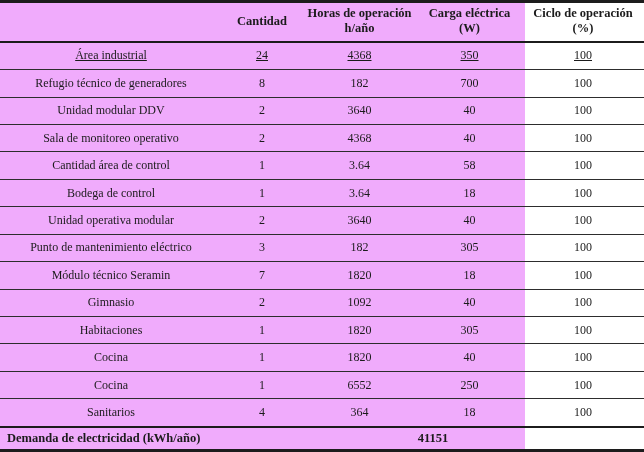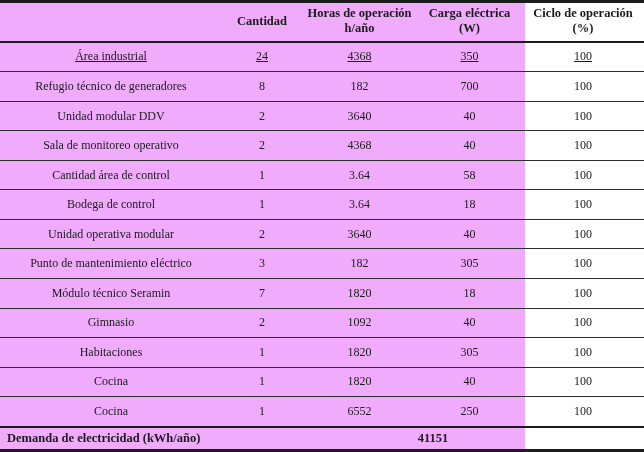--- a/index.html
+++ b/index.html
@@ -185,20 +185,27 @@
     <td>40</td>
     <td>100</td>
   </tr>
         <tr>
     <td>Cocina</td>
     <td>1</td>
     <td>6552</td>
     <td>250</td>
     <td>100</td>
   </tr>
+        <tr>
+    <td>Sanitarios</td>
+    <td>4</td>
+    <td>364</td>
+    <td>18</td>
+    <td>100</td>
+  </tr>
       </tbody>
     <tfoot>
       <tr>
         <td class="footer-label">Demanda de electricidad (kWh/año)</td>
         <td colspan="4">41151</td>
       </tr>
     </tfoot>
   </table>
 </div>
 

